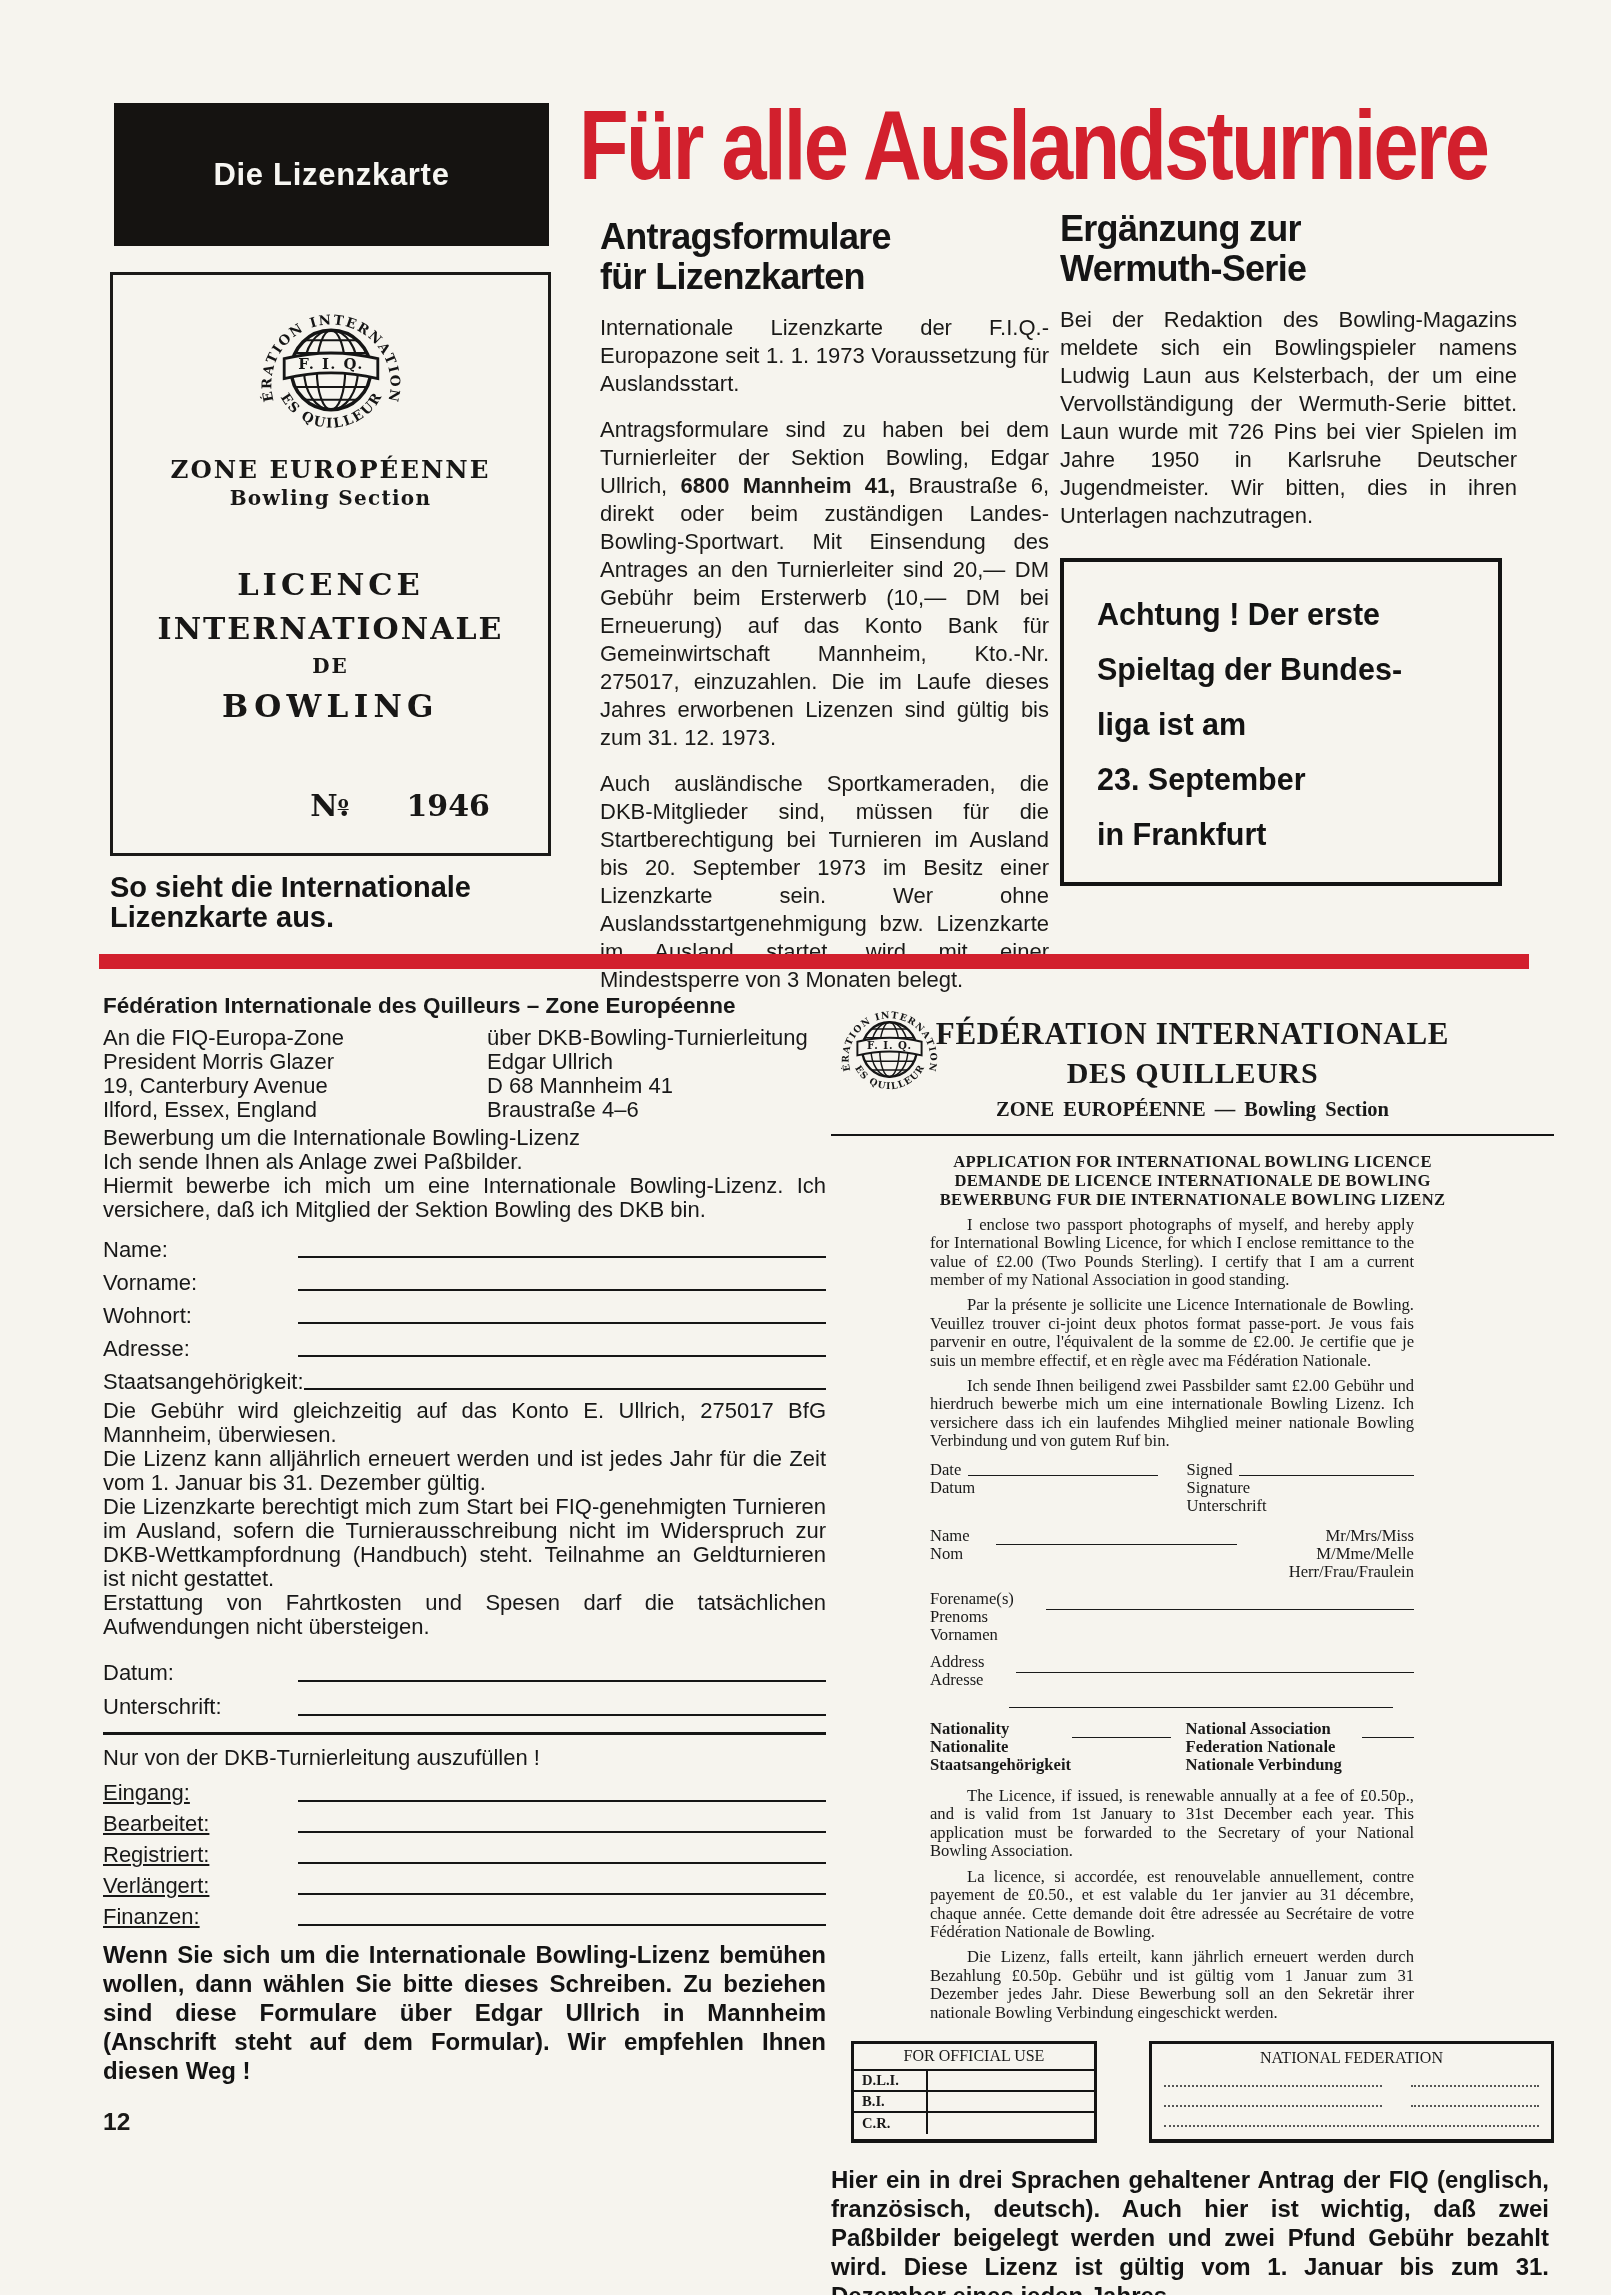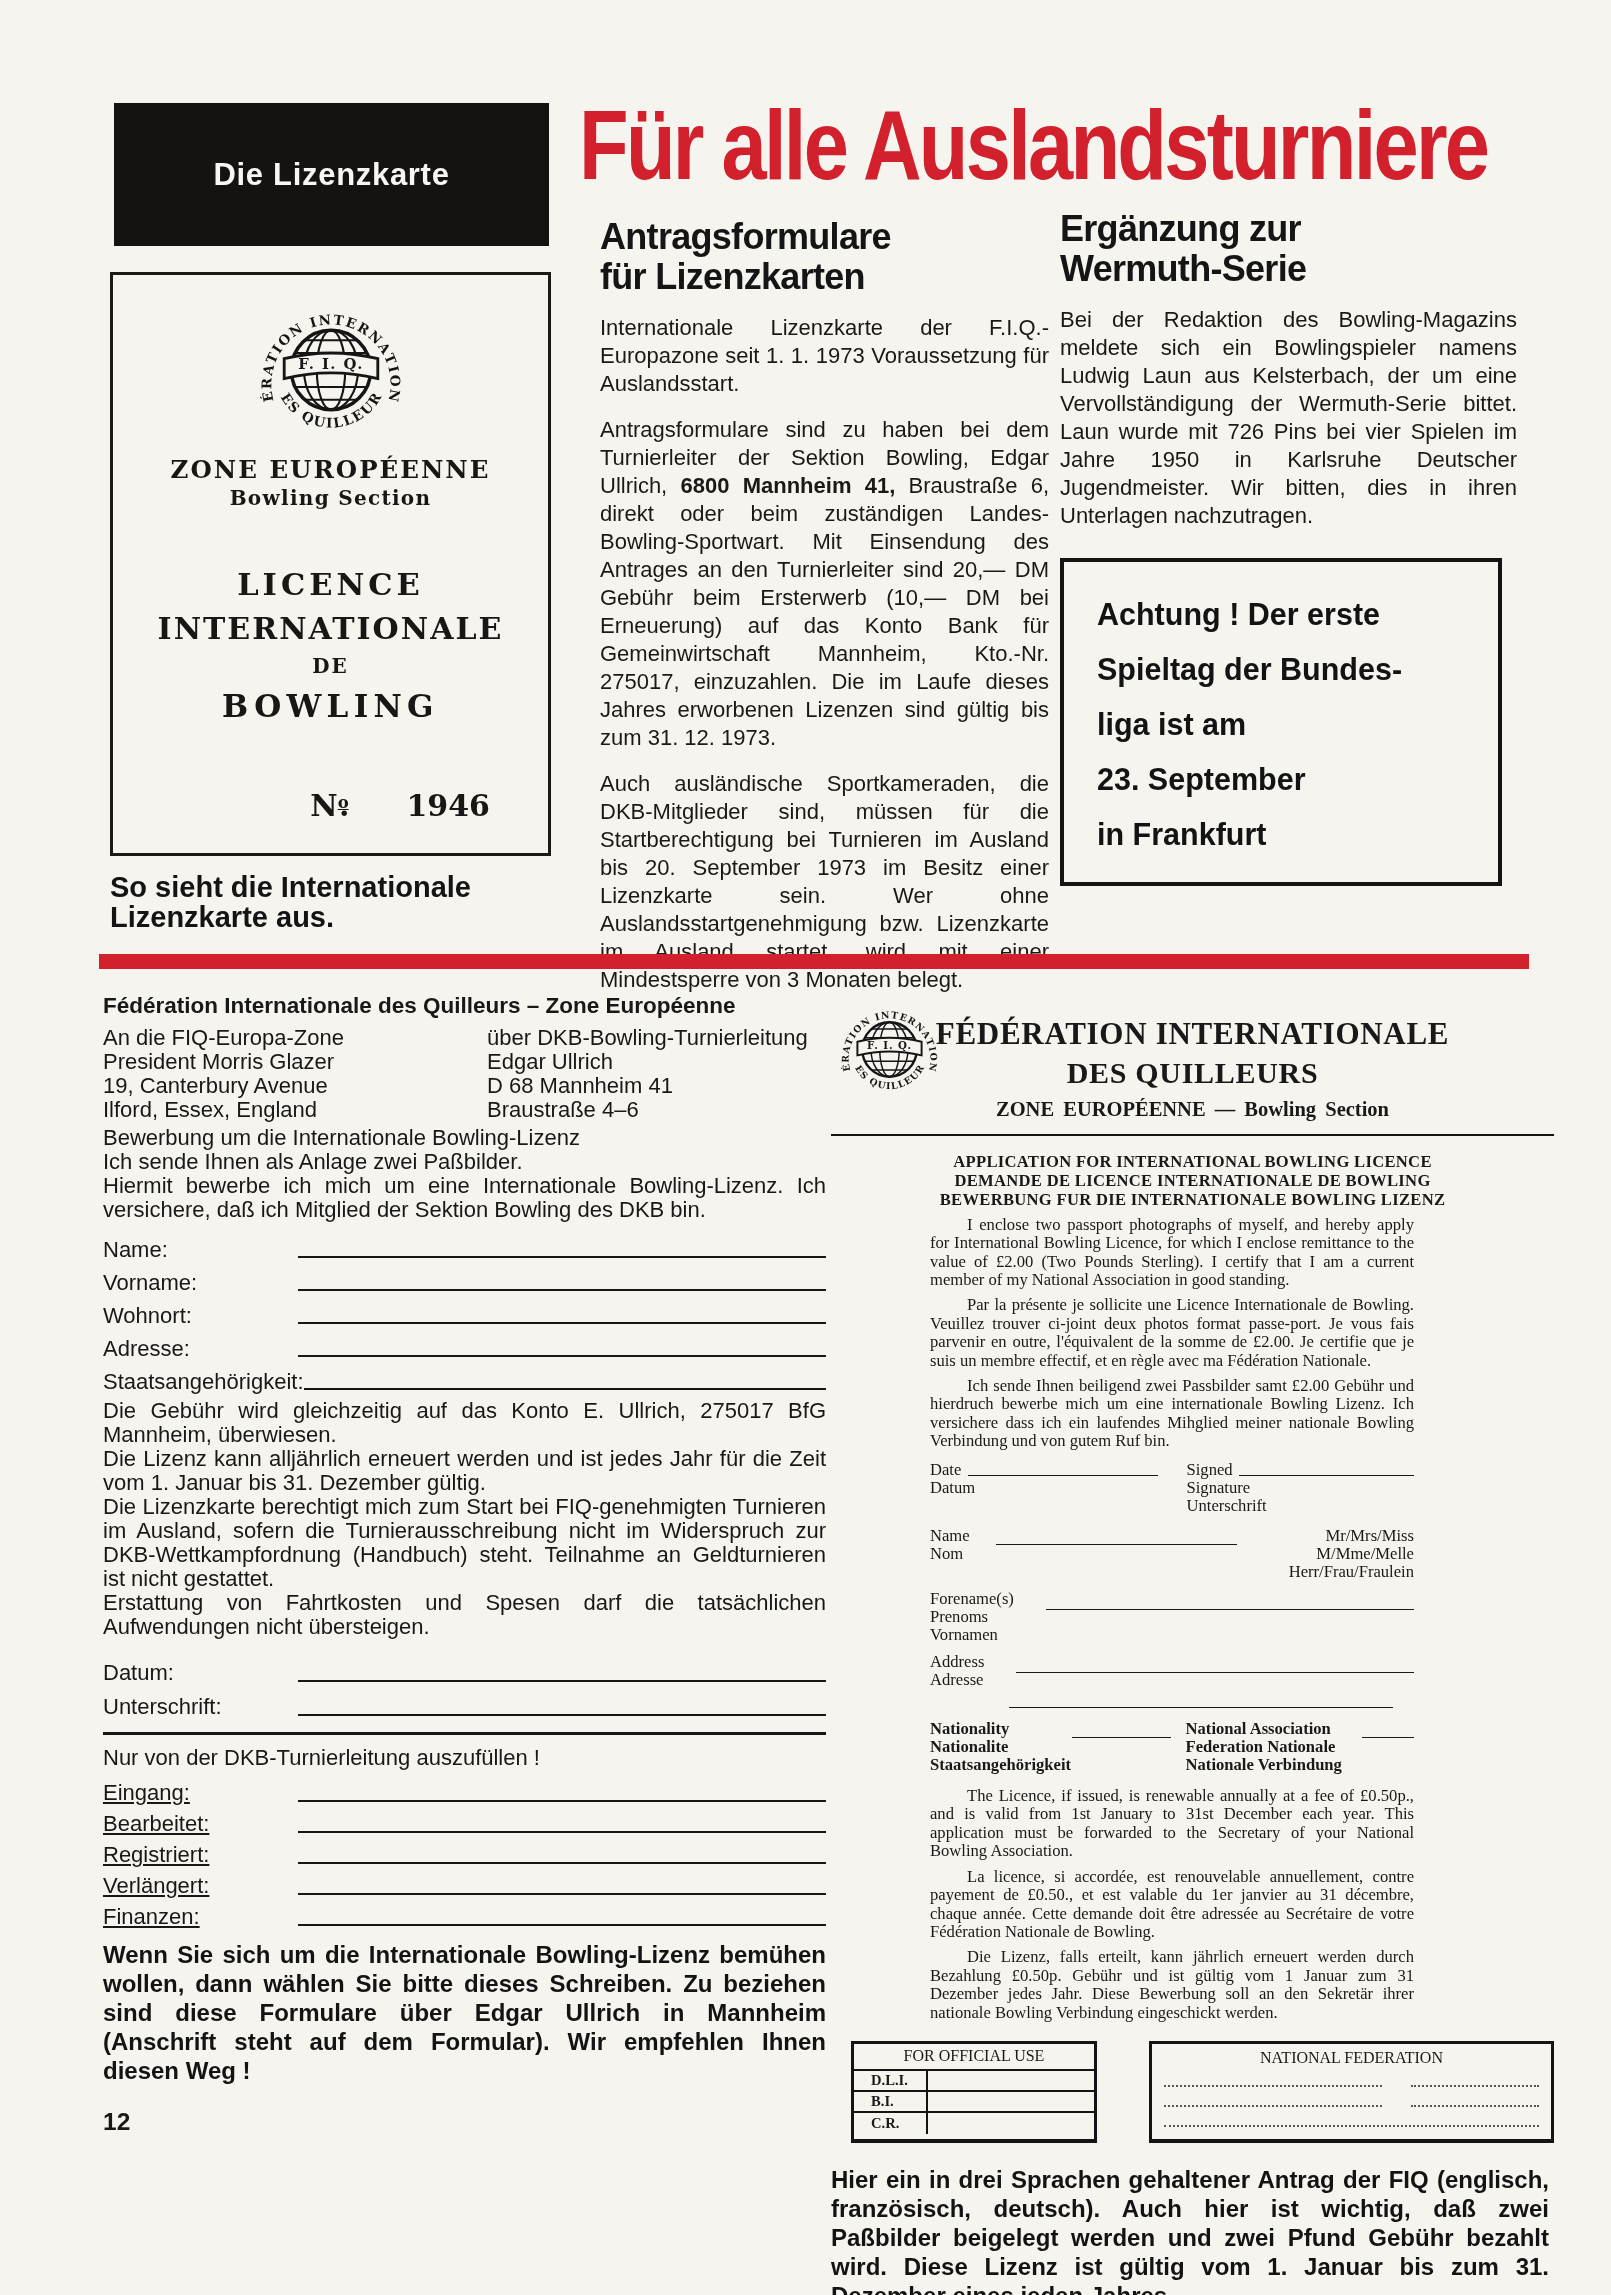--- a/index.html
+++ b/index.html
@@ -122,21 +122,21 @@
   .natr { display:flex; margin-top:12px;font-weight:bold; }
   .natr .stack1 { width:142px; }
   .natr .ul-a { width:99px; height:18.5px; }
   .natr .stack2 { width:176px; margin-left:14.6px; }
   .natr .ul-b { flex:1; height:18.5px; }
   .fr-boxes { display:flex; gap:52px; margin:18.5px 0 0 20px; }
   .obox { width:246px; border:3.3px solid #141414; border-bottom-width:4.6px; }
   .obox-title { text-align:center; font-size:16px; padding:3.3px 0 4px; border-bottom:2px solid #141414; }
   .obox-row { display:flex; height:21px; border-bottom:2px solid #141414; }
   .obox-row:last-child { border-bottom:none; }
-  .obox-row .olab { width:74px; padding-left:17px; border-right:2px solid #141414; font-size:14.6px; font-weight:bold; display:flex; align-items:center; }
+  .obox-row .olab { width:74px; padding-left:8px; border-right:2px solid #141414; font-size:14.6px; font-weight:bold; display:flex; align-items:center; }
   .nbox { flex:1; border:3.3px solid #141414; border-bottom-width:4.6px; padding:5.3px 12px 12px; }
   .nbox-title { text-align:center; font-size:16px; }
   .nrow { display:flex; gap:29px; margin-top:18px; }
   .dotseg { border-bottom:2px dotted #555; height:1.3px; }
   .w62 { width:58%; } .wfl { flex:1; } .w100 { width:100%; }
   .fr-caption {
     margin-top:22.5px; font-family:"Liberation Sans", sans-serif;
     font-weight:bold; font-size:24px; line-height:29px; text-align:justify;
     width:718px; color:#131313;
   }

